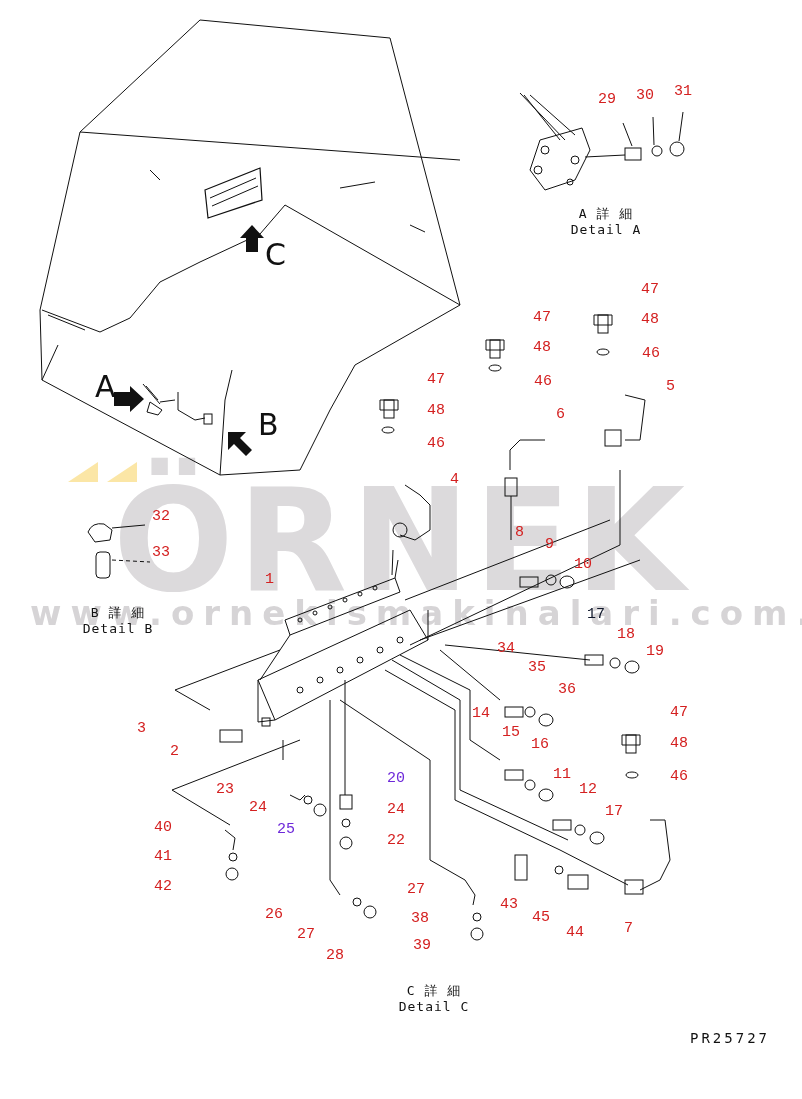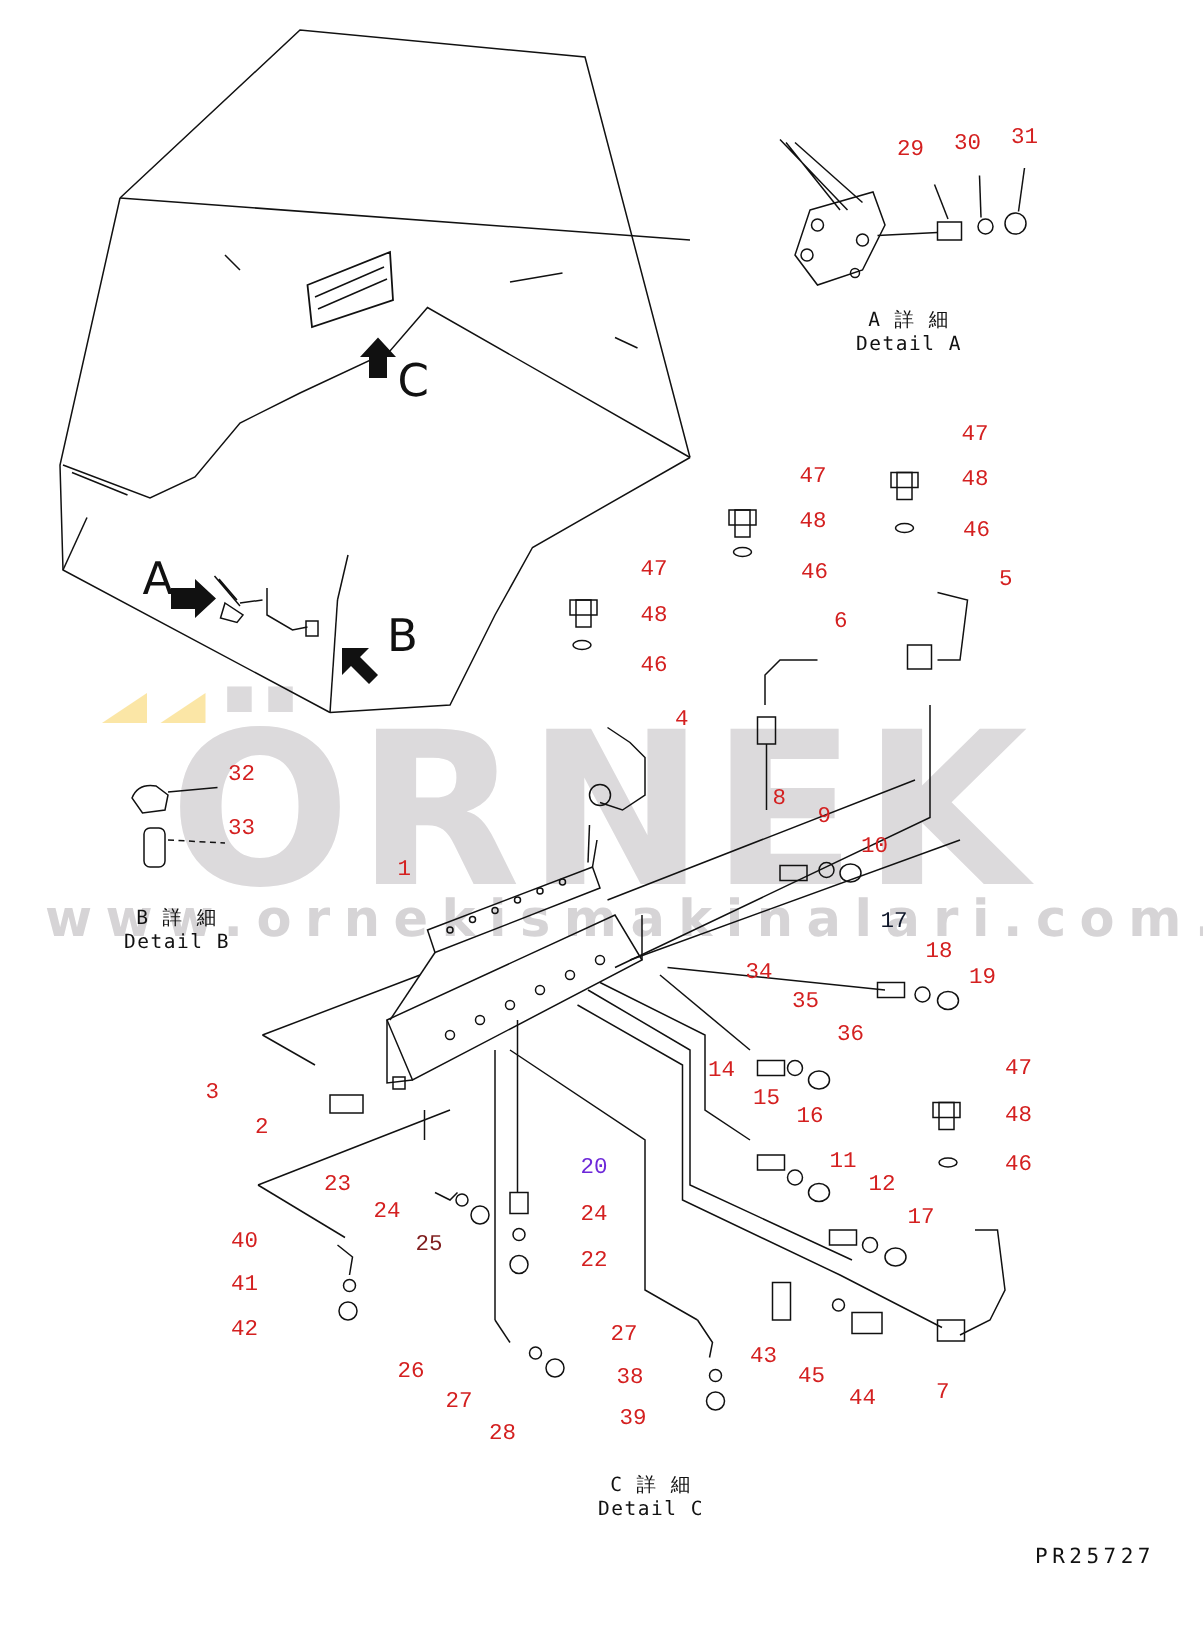--- a/index.html
+++ b/index.html
@@ -220,21 +220,21 @@
       <div class="callout" style="left: 502px; top: 725px; color: rgb(212, 32, 32);">15</div>
       <div class="callout" style="left: 531px; top: 737px; color: rgb(212, 32, 32);">16</div>
       <div class="callout" style="left: 587px; top: 607px; color: #0f172a;">17</div>
       <div class="callout" style="left: 617px; top: 627px; color: rgb(212, 32, 32);">18</div>
       <div class="callout" style="left: 646px; top: 644px; color: rgb(212, 32, 32);">19</div>
       <div class="callout" style="left: 387px; top: 771px; color: #6d28d9;">20</div>
       <div class="callout" style="left: 387px; top: 802px; color: rgb(212, 32, 32);">24</div>
       <div class="callout" style="left: 387px; top: 833px; color: rgb(212, 32, 32);">22</div>
       <div class="callout" style="left: 216px; top: 782px; color: rgb(212, 32, 32);">23</div>
       <div class="callout" style="left: 249px; top: 800px; color: rgb(212, 32, 32);">24</div>
-      <div class="callout" style="left: 277px; top: 822px; color: #7f1d1d;">25</div>
+      <div class="callout" style="left: 277px; top: 822px; color: #6d28d9;">25</div>
       <div class="callout" style="left: 265px; top: 907px; color: rgb(212, 32, 32);">26</div>
       <div class="callout" style="left: 297px; top: 927px; color: rgb(212, 32, 32);">27</div>
       <div class="callout" style="left: 326px; top: 948px; color: rgb(212, 32, 32);">28</div>
       <div class="callout" style="left: 598px; top: 92px; color: rgb(212, 32, 32);">29</div>
       <div class="callout" style="left: 636px; top: 88px; color: rgb(212, 32, 32);">30</div>
       <div class="callout" style="left: 674px; top: 84px; color: rgb(212, 32, 32);">31</div>
       <div class="callout" style="left: 152px; top: 509px; color: rgb(212, 32, 32);">32</div>
       <div class="callout" style="left: 152px; top: 545px; color: rgb(212, 32, 32);">33</div>
       <div class="callout" style="left: 497px; top: 641px; color: rgb(212, 32, 32);">34</div>
       <div class="callout" style="left: 528px; top: 660px; color: rgb(212, 32, 32);">35</div>

